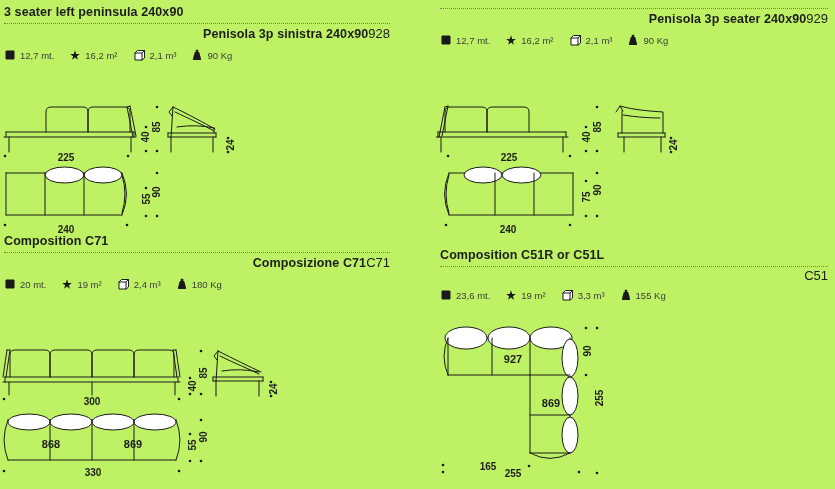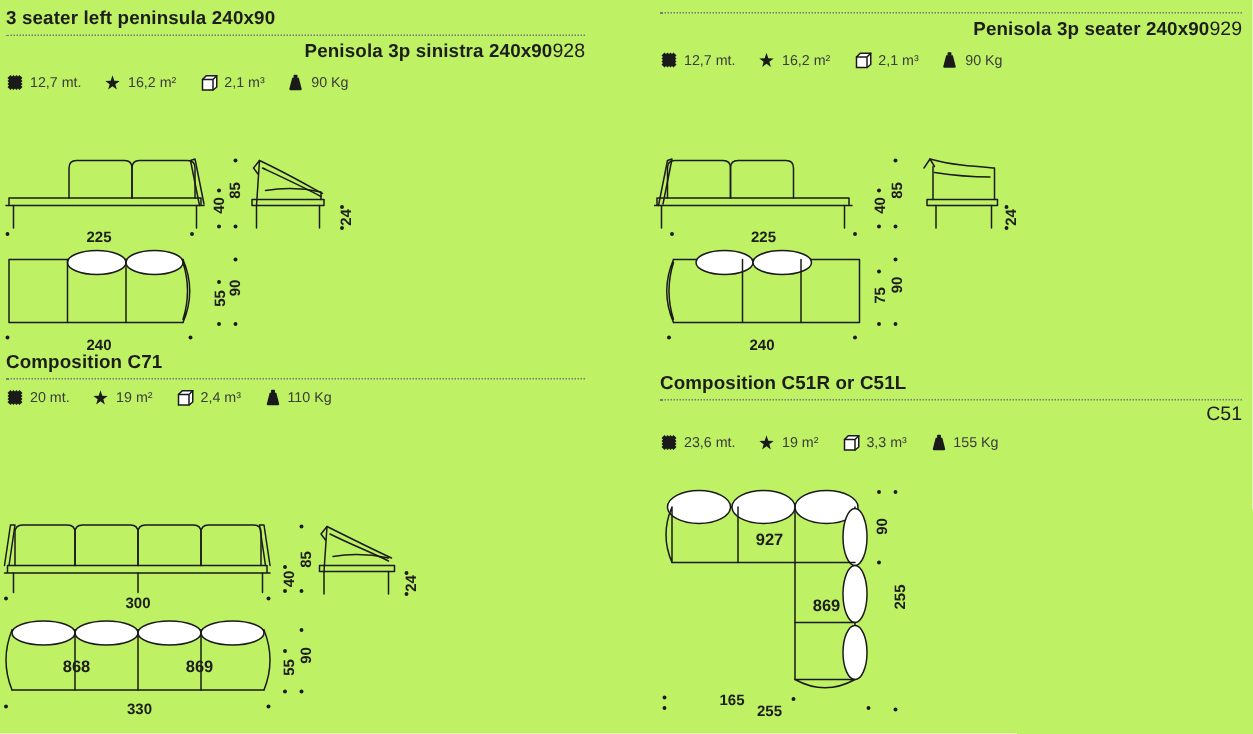--- a/index.html
+++ b/index.html
@@ -95,20 +95,24 @@
             <path class="dt" d="M3.8,2.9 H8.2 L10.1,10.1 Q10.3,11.1 9.3,11.1 H2.7 Q1.7,11.1 1.9,10.1 Z"></path>
           </svg>
         <span>90 Kg</span>
       </span>
     </div>
   </section>
 
   <section class="card" style="left:4px;top:234px;width:386px">
     <h2 class="t-en">Composition C71</h2>
     <div class="rule"></div>
+    <div class="t-row">
+      <h3 class="t-it">Composizione C71</h3>
+      <span class="code">C71</span>
+    </div>
     <div class="specs">
       <span class="spec">
         <svg width="12" height="12" viewBox="0 0 12 12">
             <path class="dt" d="M2,2 L3,1 4,2 5,1 6,2 7,1 8,2 9,1 10,2 11,3 10,4 11,5 10,6 11,7 10,8 11,9 10,10 9,11 8,10 7,11 6,10 5,11 4,10 3,11 2,10 1,9 2,8 1,7 2,6 1,5 2,4 1,3 Z"></path>
           </svg>
         <span>20 mt.</span>
       </span>
       <span class="spec">
         <svg width="12" height="12" viewBox="0 0 12 12">
             <polygon class="dt" points="6,1.2 7.2,4.9 10.8,5 7.9,7.2 8.9,10.7 6,8.5 3.1,10.7 4.1,7.2 1.2,5 4.8,4.9"></polygon>
@@ -120,21 +124,21 @@
             <path class="fw" d="M2,4 L4.5,1.5 H11.5 V9 L9,11 H2 Z"></path>
             <path class="ln" d="M2,4 H9 V11 M9,4 L11.5,1.5"></path>
           </svg>
         <span>2,4 m³</span>
       </span>
       <span class="spec">
         <svg width="12" height="12" viewBox="0 0 12 12">
             <rect class="dt" x="4.7" y="0.8" width="2.6" height="2.4" rx="0.6"></rect>
             <path class="dt" d="M3.8,2.9 H8.2 L10.1,10.1 Q10.3,11.1 9.3,11.1 H2.7 Q1.7,11.1 1.9,10.1 Z"></path>
           </svg>
-        <span>110 Kg</span>
+        <span>180 Kg</span>
       </span>
     </div>
   </section>
 
   <section class="card" style="left:440px;top:248px;width:388px">
     <h2 class="t-en">Composition C51R or C51L</h2>
     <div class="rule"></div>
     <div class="t-row">
       <span class="code">C51</span>
     </div>

